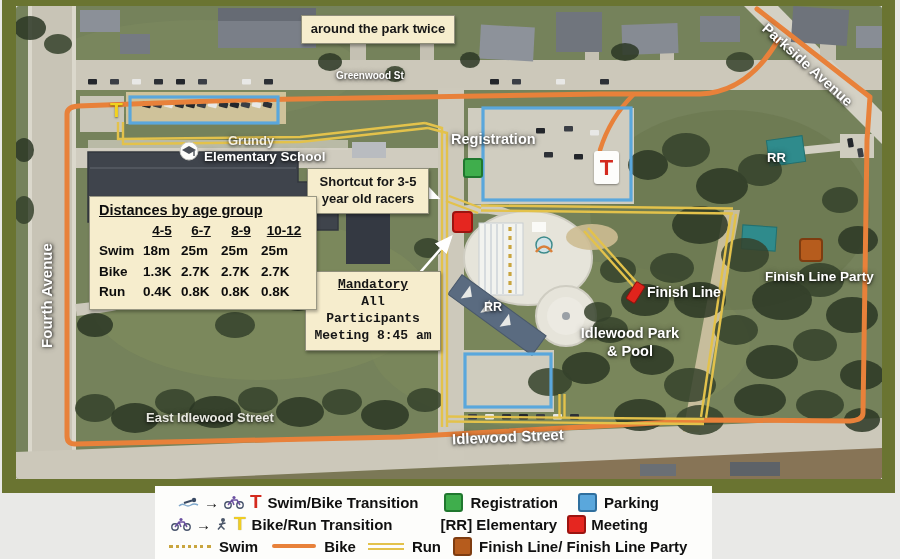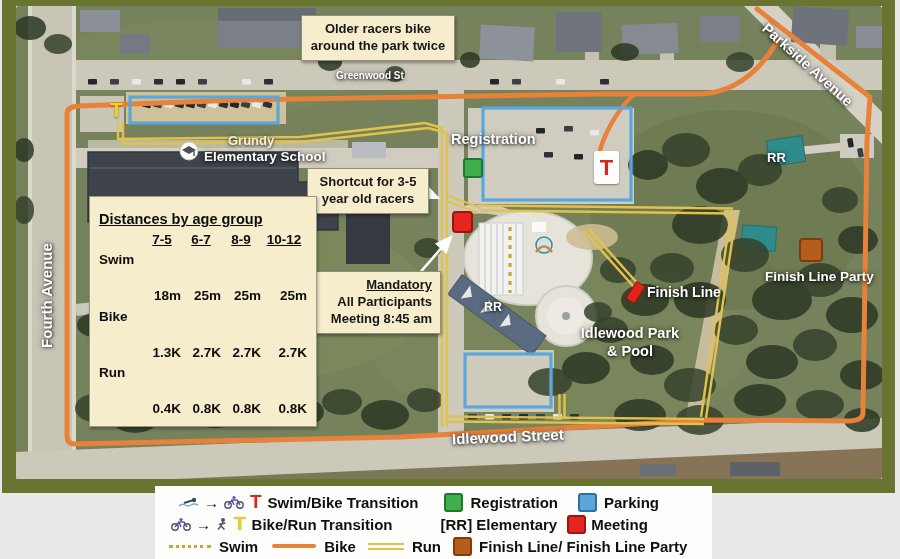--- a/index.html
+++ b/index.html
@@ -7,26 +7,26 @@
          font-family:"Liberation Sans",sans-serif;}
   svg{display:block;}
   #mapsvg{position:absolute;left:0;top:0;z-index:1;}
   .lbl{position:absolute;color:#fff;font-weight:700;white-space:nowrap;z-index:3;
        text-shadow:0 1px 3px rgba(0,0,0,.85),0 0 6px rgba(0,0,0,.45);}
   .callout{position:absolute;background:#f6edcd;border:1px solid #8f8e7a;z-index:5;
            box-shadow:1px 2px 3px rgba(0,0,0,.35);color:#161616;font-weight:700;
            font-size:13px;line-height:1.3;text-align:center;padding:5px 8px;}
   .callout .u{text-decoration:underline;}
   .distances{position:absolute;left:89px;top:196px;background:#f6edcd;border:1px solid #9a9884;
-             box-shadow:1px 2px 3px rgba(0,0,0,.3);padding:14px 9px 7px;color:#0d0d0d;z-index:5;}
+             box-shadow:1px 2px 3px rgba(0,0,0,.3);padding:5px 9px 7px;color:#0d0d0d;z-index:5;}
   .d-title{font-size:14.5px;font-weight:700;text-decoration:underline;margin-bottom:3px;}
   .d-grid{display:grid;grid-template-columns:44px 38px 40px 40px 46px;
           font-size:13.5px;font-weight:700;line-height:1.5;}
   .d-col{text-align:center;text-decoration:underline;}
-  .d-val{text-align:right;margin-top:36px;}
+  .d-val{text-align:left;}
   .marker{position:absolute;z-index:4;}
   .t-yellow{font-size:21px;font-weight:800;color:#f2d21f;text-shadow:0 1px 2px rgba(60,60,0,.6);}
   .t-redbox{width:25px;height:33px;background:#fdfdfb;border-radius:3px;display:flex;
             align-items:center;justify-content:center;box-shadow:0 1px 2px rgba(0,0,0,.4);}
   .t-redbox span{color:#d42a1e;font-size:22px;font-weight:800;}
   .sq{border-radius:3px;}
   .sq-green{width:16px;height:16px;background:#3fae4c;border:2px solid #20772e;}
   .sq-red{width:17px;height:18px;background:#e52620;border:2px solid #9c1410;border-radius:4px;}
   .sq-brown{width:20px;height:20px;background:#b65c1d;border:2px solid #7e3c10;border-radius:4px;}
   .finish-bar{width:9px;height:19px;background:#e0241c;border:1px solid #8f120d;border-radius:2px;
@@ -308,38 +308,37 @@
   <div class="marker t-yellow" style="left:110px;top:98px;">T</div>
   <div class="marker t-redbox" style="left:594px;top:151px;">
       <span>T</span>
     </div>
   <div class="marker sq sq-green" style="left:463px;top:158px;"></div>
   <div class="marker sq sq-red" style="left:452px;top:211px;"></div>
   <div class="marker sq sq-brown" style="left:799px;top:238px;"></div>
   <div class="marker finish-bar" style="left:630px;top:282px;"></div>
 
   <div class="callout" style="left:301px;top:15px;width:136px;">
-    <div>Older racers bike</div>
     <div>around the park twice</div>
   </div>
   <div class="callout" style="left:307px;top:168px;width:104px;">
     <div>Shortcut for 3-5</div>
     <div>year old racers</div>
   </div>
-  <div class="callout" style="left:305px;top:271px;width:118px;text-align:right;">
+  <div class="callout" style="left:305px;top:271px;width:118px;text-align:center;font-family:Liberation Mono, monospace;">
     <div class="u">Mandatory</div>
     <div>All Participants</div>
     <div>Meeting 8:45 am</div>
   </div>
 
   <div class="distances">
     <div class="d-title">Distances by age group</div>
     <div class="d-grid">
       <span></span>
-      <span class="d-col">7-5</span>
+      <span class="d-col">4-5</span>
       <span class="d-col">6-7</span>
       <span class="d-col">8-9</span>
       <span class="d-col">10-12</span>
       <span>Swim</span>
       <span class="d-val">18m</span>
       <span class="d-val">25m</span>
       <span class="d-val">25m</span>
       <span class="d-val">25m</span>
       <span>Bike</span>
       <span class="d-val">1.3K</span>

